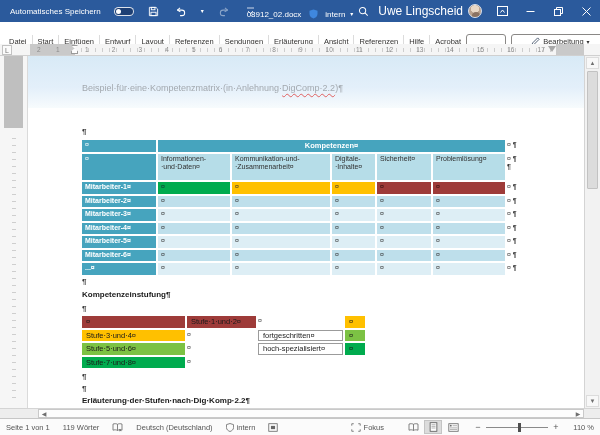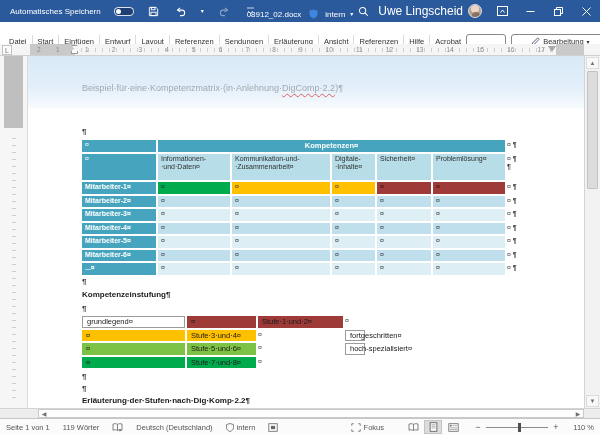--- a/index.html
+++ b/index.html
@@ -348,21 +348,20 @@
         <div class="cell band-b"><span>¤</span></div>
         <div class="cell band-b"><span>¤</span></div>
         <div class="cell marks"><span>¤</span> <span class="pl">¶</span></div>
       </div>
 
       <span class="pmark" style="top:221px;">¶</span>
       <div class="doc-h" style="top:234px;">Kompetenzeinstufung¶</div>
       <span class="pmark" style="top:248px;">¶</span>
 
       <div class="t2">
-        <div class="lbl">grundlegend¤</div>
         <div class="mid bg-darkred"><span>¤</span></div>
         <div class="lvl bg-darkred">Stufe·1·und·2¤</div>
         <div class="marks"><span>¤</span></div>
 
         <div class="mid bg-yellow"><span>¤</span></div>
         <div class="lvl bg-yellow">Stufe·3·und·4¤</div>
         <div class="marks"><span>¤</span></div>
 
         <div class="lbl">fortgeschritten¤</div>
         <div class="mid bg-lightgreen"><span>¤</span></div>

